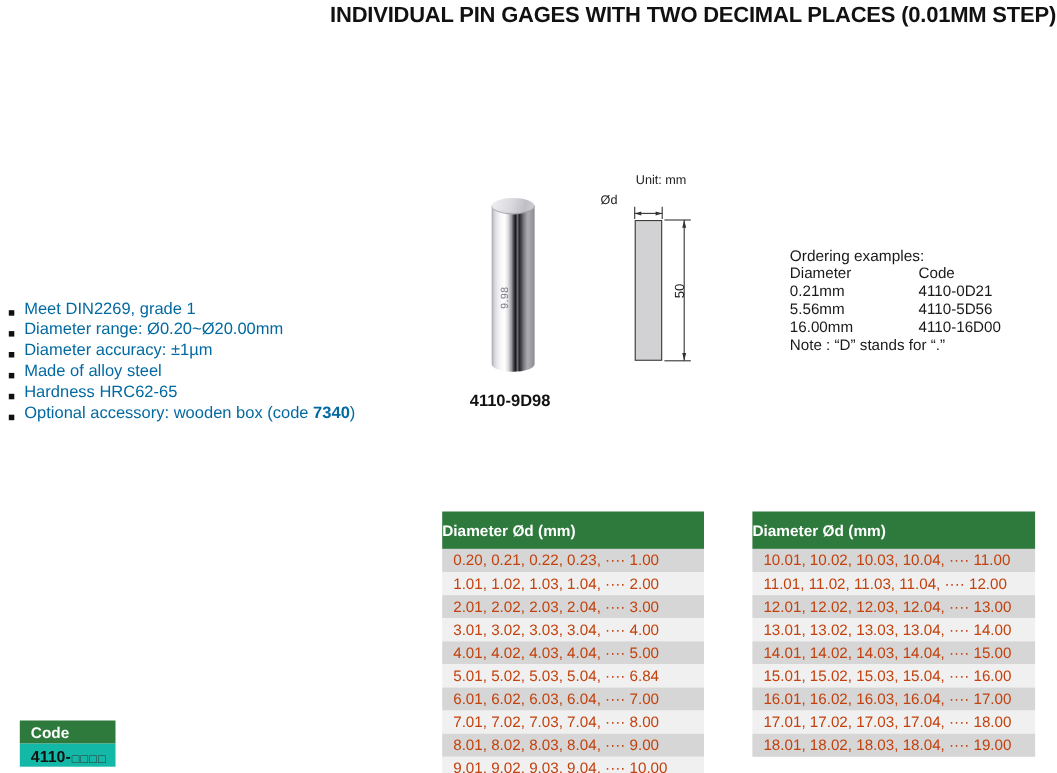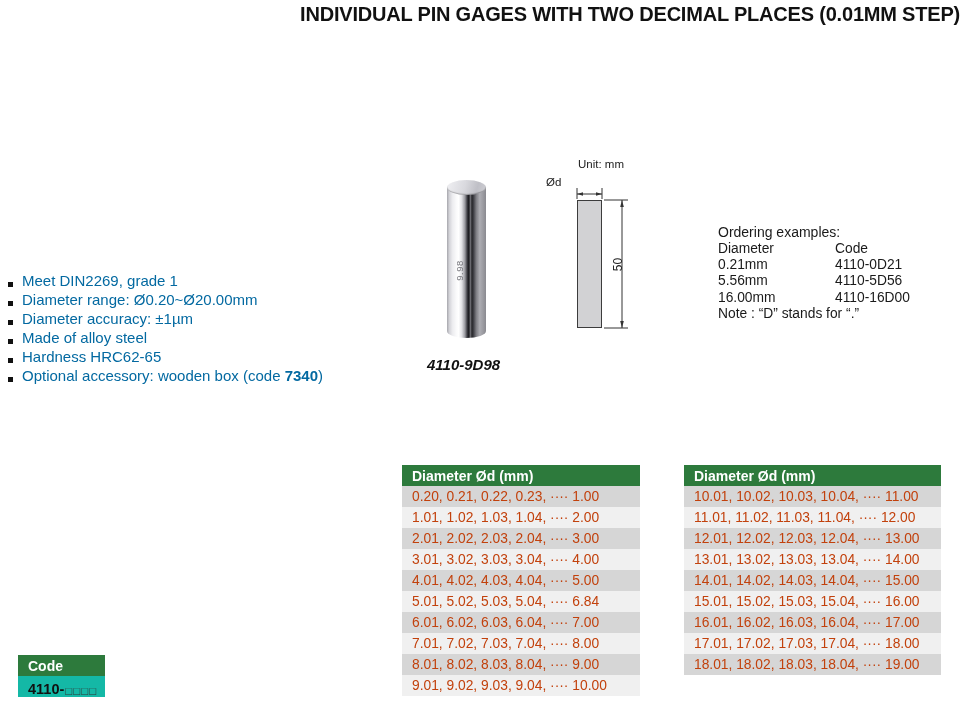--- a/index.html
+++ b/index.html
@@ -34,21 +34,21 @@
     border-radius:0 0 50% 50% / 0 0 7px 7px;
     background:linear-gradient(90deg,
       #a6a6ac 0%, #d3d3d8 6%, #ececef 14%, #fafafb 24%, #ffffff 30%,
       #e0e0e4 38%, #9a9aa0 46%, #3a3a40 52%, #17171b 56%, #6f6f75 60%,
       #26262a 64%, #3f3f45 68%, #7d7d83 75%, #adadb3 84%, #9c9ca2 92%, #8a8a90 100%);
   }
   .pin-marking {
     position:absolute; left:2px; top:78px; font-size:9.5px; color:#63636a;
     transform:rotate(-90deg); letter-spacing:.5px; opacity:.85;
   }
-  .pin-label { position:absolute; left:427px; top:356px; font-size:15px; font-weight:bold; color:#111;font-style:italic; }
+  .pin-label { position:absolute; left:427px; top:356px; font-size:15px; font-weight:bold; color:#111; }
 
   
   .unit-label { position:absolute; left:578px; top:158px; font-size:11.5px; color:#222;text-align:center; }
   .dia-label { position:absolute; left:546px; top:176px; width:25px; text-align:left; font-size:11.5px; color:#222; }
   .drawing-rect {
     position:absolute; left:577px; top:200px; width:25px; height:128px;
     background:#d2d2d4; border:1px solid #3c3c3c;
   }
   .dim-svg { position:absolute; left:560px; top:150px; width:90px; height:200px; }
   .len-label {
@@ -60,22 +60,22 @@
   .ordering { position:absolute; left:718px; top:224px; font-size:13.8px; color:#1a1a1a; }
   .ord-heading { font-weight:normal; font-size:14px; line-height:16.5px; }
   .ord-row { display:grid; grid-template-columns:117px auto; line-height:16.4px; }
   .ord-note { line-height:16.4px; }
 
   
   .dtable { position:absolute; top:465px; }
   .dtable.t1 { left:402px; width:238px; }
   .dtable.t2 { left:684px; width:257px; }
   .t-header {
-    height:21px; background:var(--green); color:#fff; font-weight:bold; font-size:14px;
-    padding-left:10px; display:flex; align-items:center;
+    height:34px; background:var(--green); color:#fff; font-weight:bold; font-size:14px;
+    display:flex; align-items:center;
   }
   .t-rows .t-row {
     height:21px; font-size:13.8px; color:#c2410c; padding-left:10px;
     display:flex; align-items:center; white-space:nowrap; background:#f0f0f0;
   }
   .t-rows .t-row:nth-child(odd) { background:#d6d6d6; }
 
   
   .code-box { position:absolute; left:18px; top:655px; width:87px; }
   .code-header {

